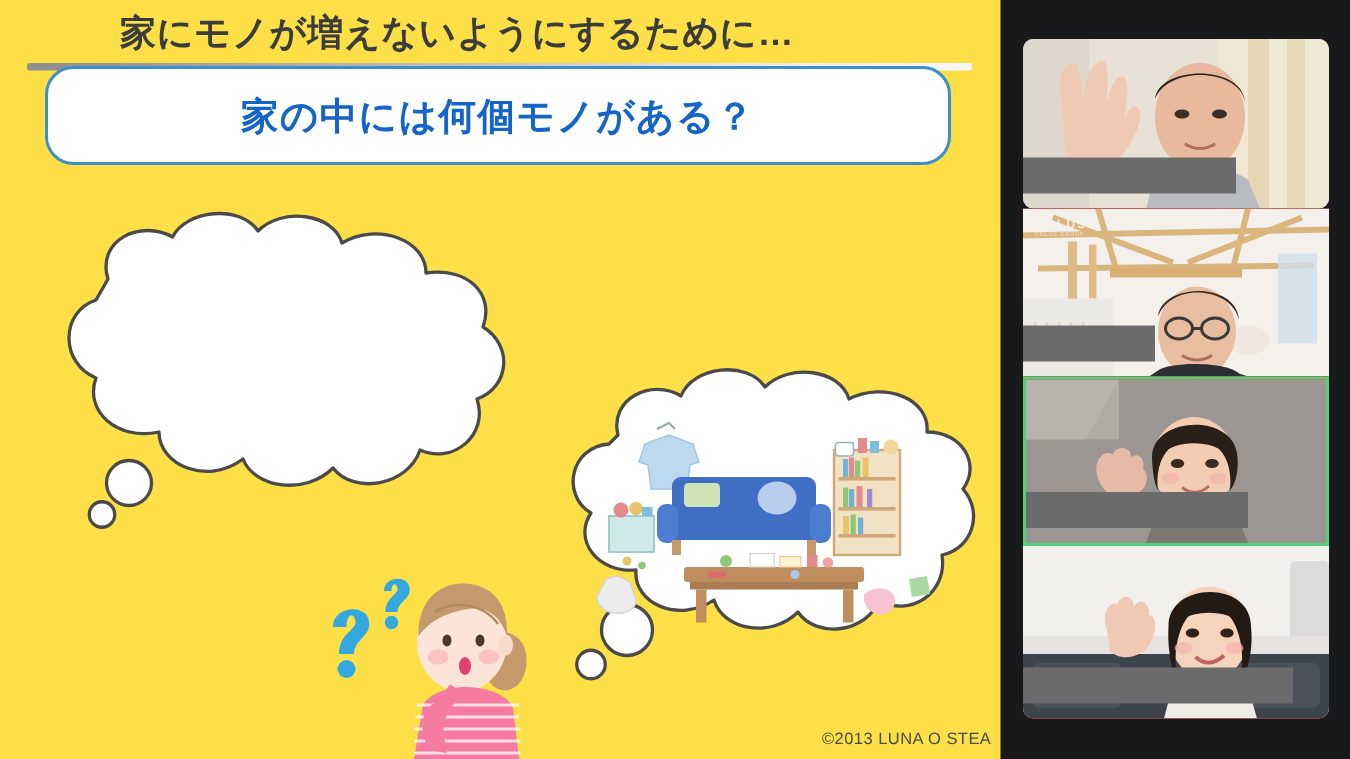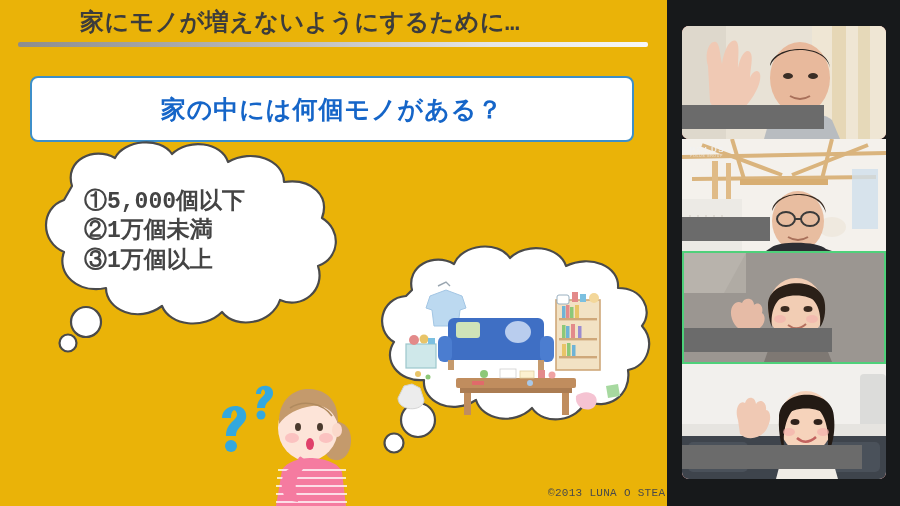--- a/index.html
+++ b/index.html
@@ -1,32 +1,32 @@
 <!DOCTYPE html>
 <html><head>
 <meta charset="utf-8">
 <style>
   html,body{margin:0;padding:0;background:#ffffff;}
   body{width:900px;height:506px;overflow:hidden;
        font-family:"Liberation Sans","DejaVu Sans",sans-serif;}
   #root{position:relative;width:900px;height:506px;background:#fdfdfd;}
 
   
-  .slide{position:absolute;left:0;top:0;width:787px;height:506px;background:#eab308;overflow:hidden;font-family:Liberation Mono, monospace;}
+  .slide{position:absolute;left:0;top:0;width:787px;height:506px;background:#fde047;overflow:hidden;}
 
   .slide-title{position:absolute;left:80px;top:6px;width:520px;
     font-size:24px;font-weight:bold;color:#3c3c3c;letter-spacing:.5px;
     white-space:nowrap;}
 
   .title-rule{position:absolute;left:18px;top:42px;width:630px;height:5px;
     background:linear-gradient(to right,#8d8d8d 0%,#b9b9b9 40%,#e6e6e6 75%,#f7f7f7 100%);
     border-radius:2px;}
 
-  .q-box{position:absolute;left:30px;top:76px;width:600px;height:62px;
-    border:2.5px solid #3d8fc9;border-radius:8px;background:#ffffff;
+  .q-box{position:absolute;left:30px;top:44px;width:600px;height:62px;
+    border:2.5px solid #3d8fc9;border-radius:19px;background:#ffffff;
     display:flex;align-items:center;justify-content:center;}
   .q-box-text{font-size:25px;font-weight:bold;color:#1565c8;letter-spacing:1px;}
 
   
   .bubble-left{position:absolute;left:12px;top:138px;width:360px;height:215px;}
   .bubble-left svg{position:absolute;left:0;top:0;}
   .opts{position:absolute;left:72px;top:50px;width:280px;}
   .opt{font-size:23px;font-weight:bold;color:#444444;line-height:1.28;white-space:nowrap;}
 
   
@@ -73,25 +73,20 @@
           <path d="M60 48 C52 22 82 8 103 20 C112 2 148 -2 160 16
                    C176 0 210 4 216 24 C240 10 272 22 272 44
                    C300 40 318 58 310 80 C330 92 328 120 306 128
                    C314 152 290 172 268 162 C260 186 224 192 210 174
                    C192 192 158 188 150 168 C126 186 94 172 94 150
                    C66 156 44 136 52 114 C28 104 28 70 52 62 Z"></path>
           <circle cx="74" cy="184" r="15"></circle>
           <circle cx="56" cy="205" r="8.5"></circle>
         </g>
       </svg>
-      <div class="opts">
-        <div class="opt">①5,000個以下</div>
-        <div class="opt">②1万個未満</div>
-        <div class="opt">③1万個以上</div>
-      </div>
     </div>
 
     <div class="bubble-right">
       <svg width="300" height="220" viewBox="0 0 300 220">
         <g fill="#ffffff" stroke="#4a4a4a" stroke-width="2.2" stroke-linejoin="round">
           <path d="M52 52 C46 28 74 14 94 26 C102 6 138 2 150 20
                    C166 4 200 8 206 28 C230 16 260 28 258 50
                    C282 50 294 72 282 88 C296 104 288 128 268 132
                    C272 158 246 174 226 162 C218 184 184 188 172 170
                    C154 188 122 182 116 162 C92 178 62 164 64 142

